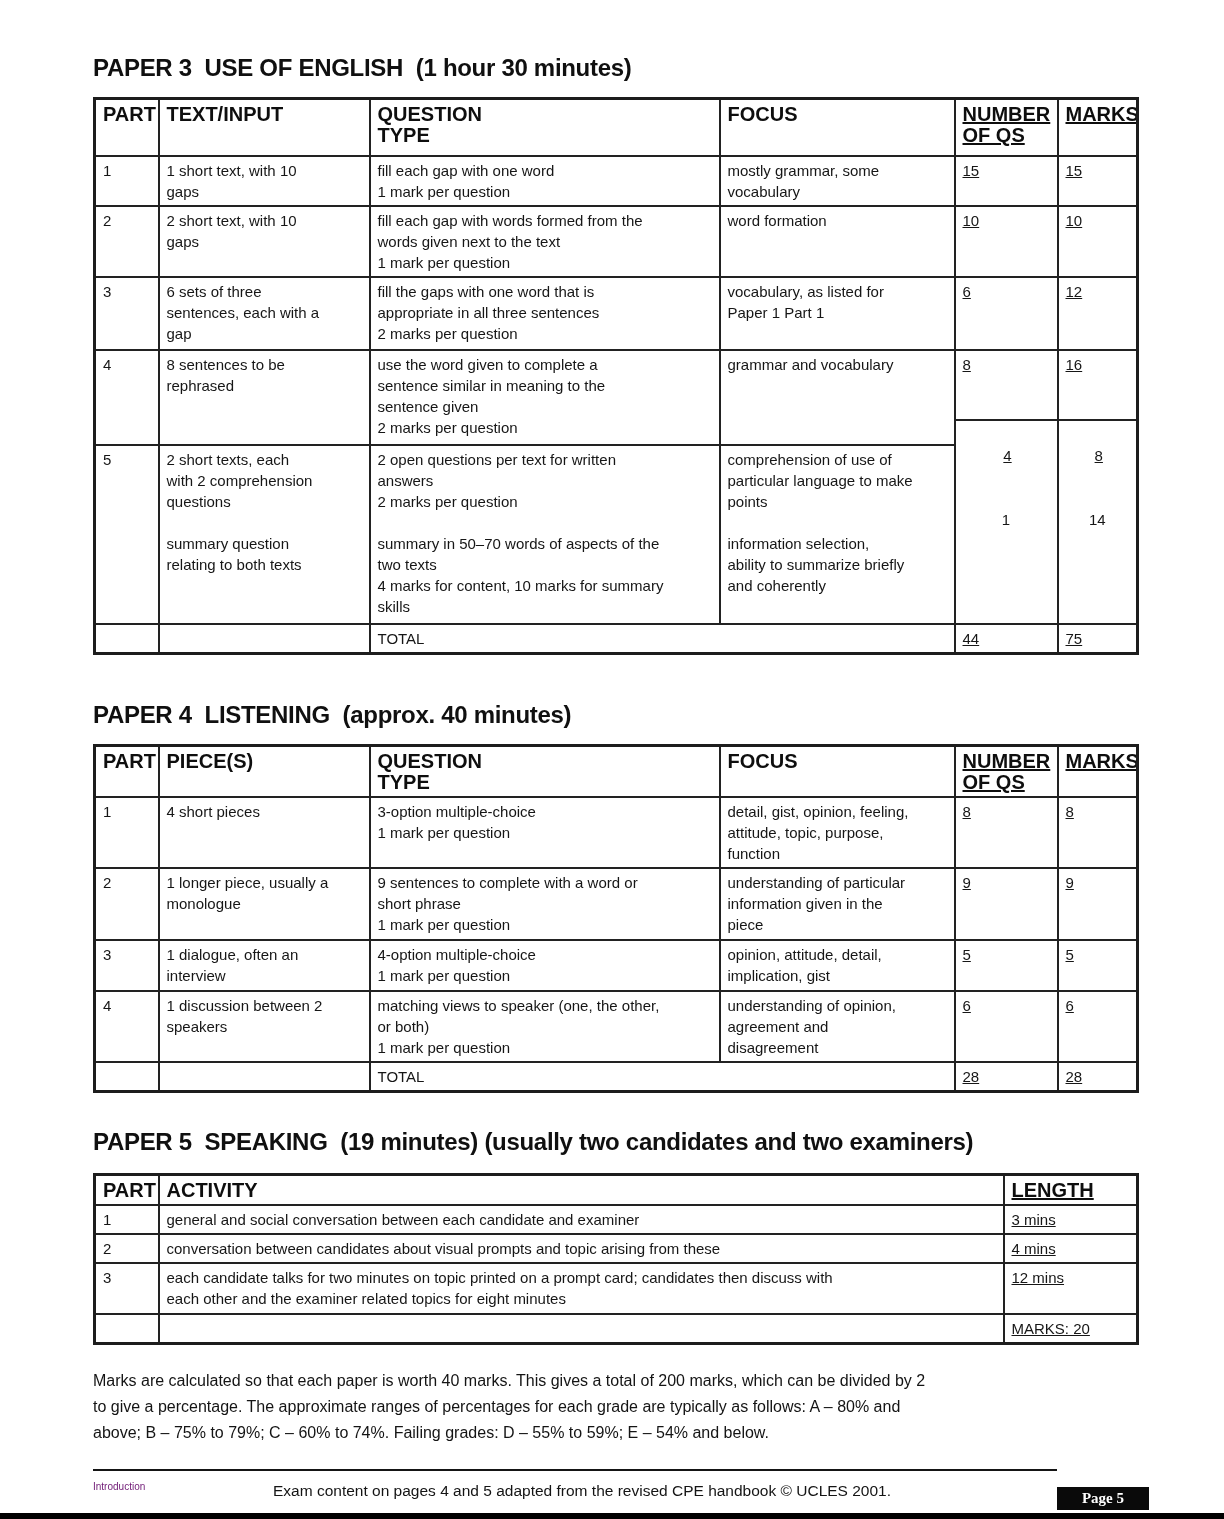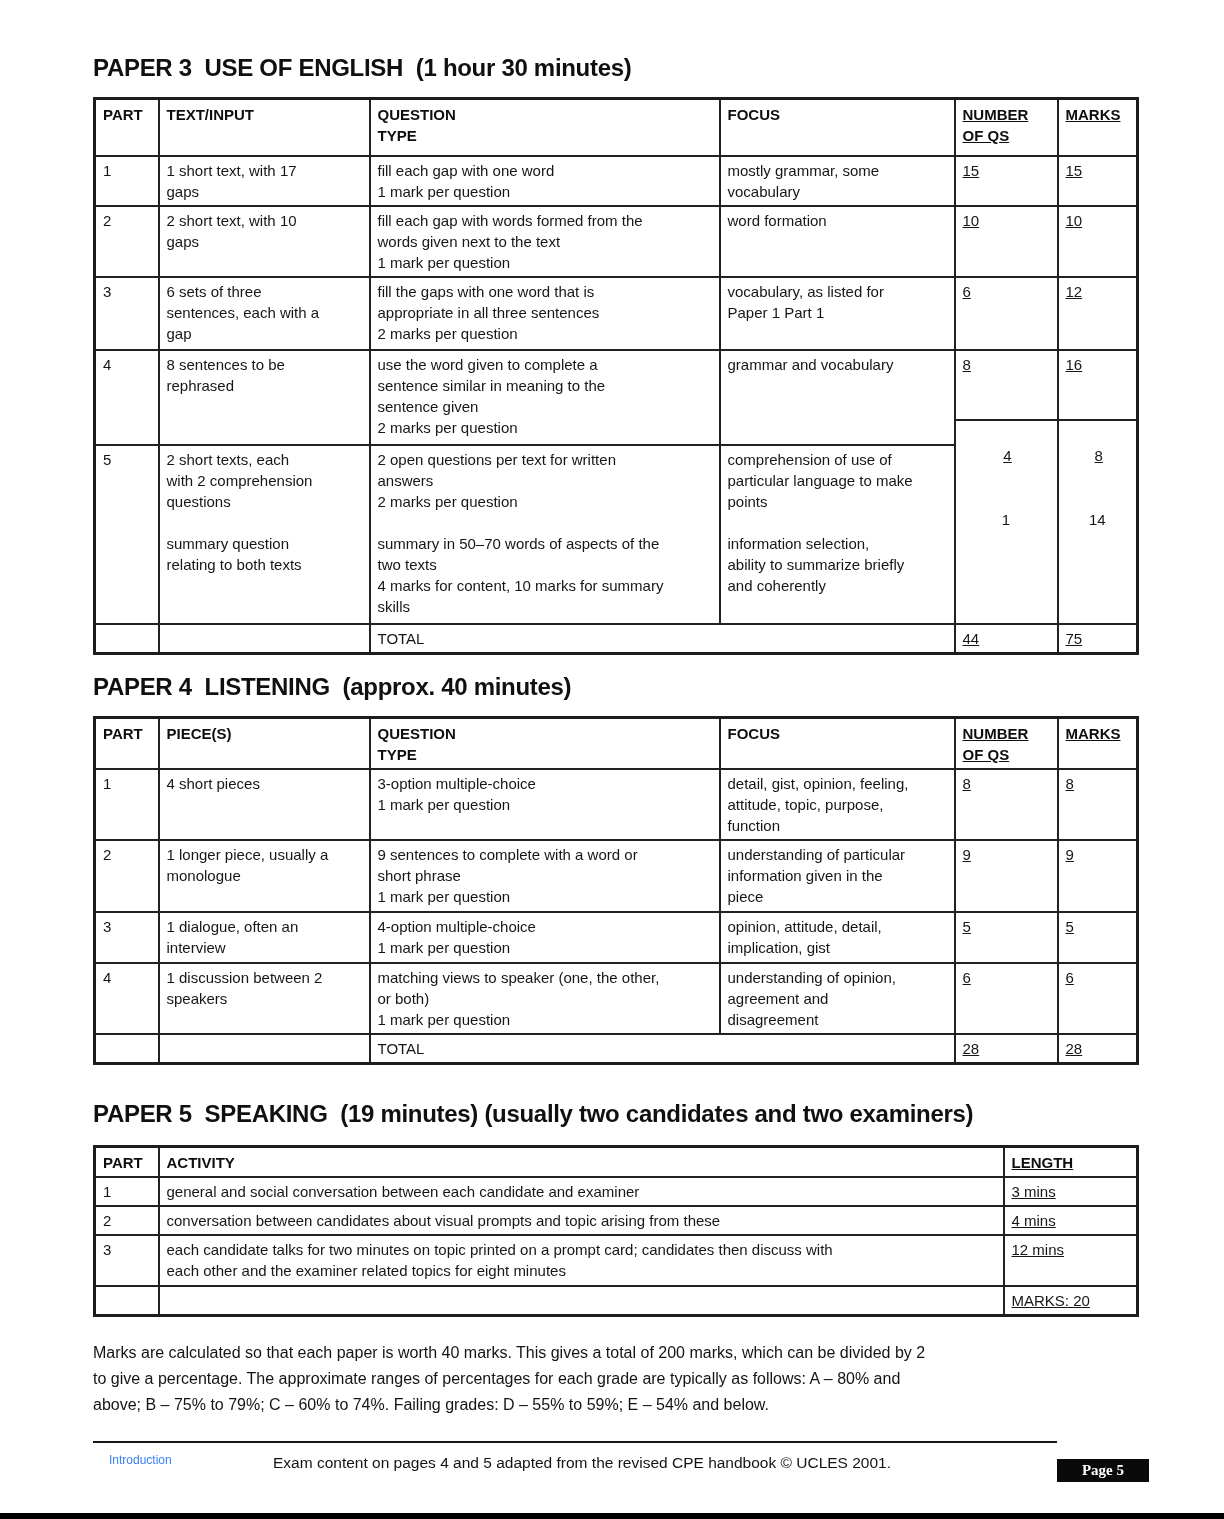--- a/index.html
+++ b/index.html
@@ -15,41 +15,41 @@
     position: absolute; left: 93px; top: 0; width: 1046px;
   }
   h2.paper-title {
     margin: 0; padding: 0;
     font-size: 24px; line-height: 24px; font-weight: bold;
     letter-spacing: -0.3px;
     white-space: pre;
     color: #101010;
   }
   h2.t3 { margin-top: 56px; }
-  h2.t4 { margin-top: 20px; }
+  h2.t4 { margin-top: 48px; }
   h2.t5 { margin-top: 37px; }
 
   table.exam-table {
     border-collapse: collapse;
     table-layout: fixed;
     width: 1043px;
     margin-top: 17px;
     border: 3px solid #1d1d1d;
   }
   table.exam-table th, table.exam-table td {
     border: 2px solid #222;
     vertical-align: top;
     font-size: 15px; line-height: 21px;
     padding: 3px 4px 3px 7px;
     text-align: left;
     white-space: pre-line;
     overflow: hidden;
   }
   table.exam-table th {
-    font-size: 15px; font-weight: bold; line-height: 21px;
+    font-size: 20px; font-weight: bold; line-height: 21px;
     padding-top: 4px;
     color: #0e0e0e;
   }
   th.center, td.numcell { text-align: center; padding-left: 2px; padding-right: 2px; text-decoration: underline; }
   td.numcell { font-size: 15px; }
   td.total-label { text-align: right; padding-right: 7px; }
   td.split-cell { position: relative; }
   .split-top { display: block; text-align: center; }
   .split-mid { position: absolute; top: 88px; left: 0; width: 100%; text-align: center; }
 
@@ -82,21 +82,21 @@
   .page-badge {
     position: absolute; left: 964px; top: 18px;
     width: 92px; height: 23px;
     background: #0a0a0a; color: #ffffff;
     font-family: "Liberation Serif", serif;
     font-weight: bold; font-size: 15px;
     text-align: center; line-height: 23px;
   }
   .footer-section {
     position: absolute; left: 0; top: 12px;
-    font-size: 12px; color: #3b82f6; margin-left: 16px;
+    font-size: 10px; color: #701a75;
   }
   .footer-credit {
     position: absolute; left: 180px; top: 13px;
     font-size: 15.5px; color: #141414;
   }
   .bottom-bar {
     position: absolute; left: 0; top: 1513px;
     width: 1224px; height: 6px; background: #000;
   }
 </style>
@@ -122,21 +122,21 @@
           <th>TEXT/INPUT</th>
           <th>QUESTION
 TYPE</th>
           <th>FOCUS</th>
           <th class="center">NUMBER
 OF QS</th>
           <th class="center">MARKS</th>
         </tr>
         <tr style="height:50px">
           <td>1</td>
-          <td>1 short text, with 17
+          <td>1 short text, with 10
 gaps</td>
           <td>fill each gap with one word
 1 mark per question</td>
           <td>mostly grammar, some
 vocabulary</td>
           <td class="numcell">15</td>
           <td class="numcell">15</td>
         </tr>
         <tr style="height:70px">
           <td>2</td>

